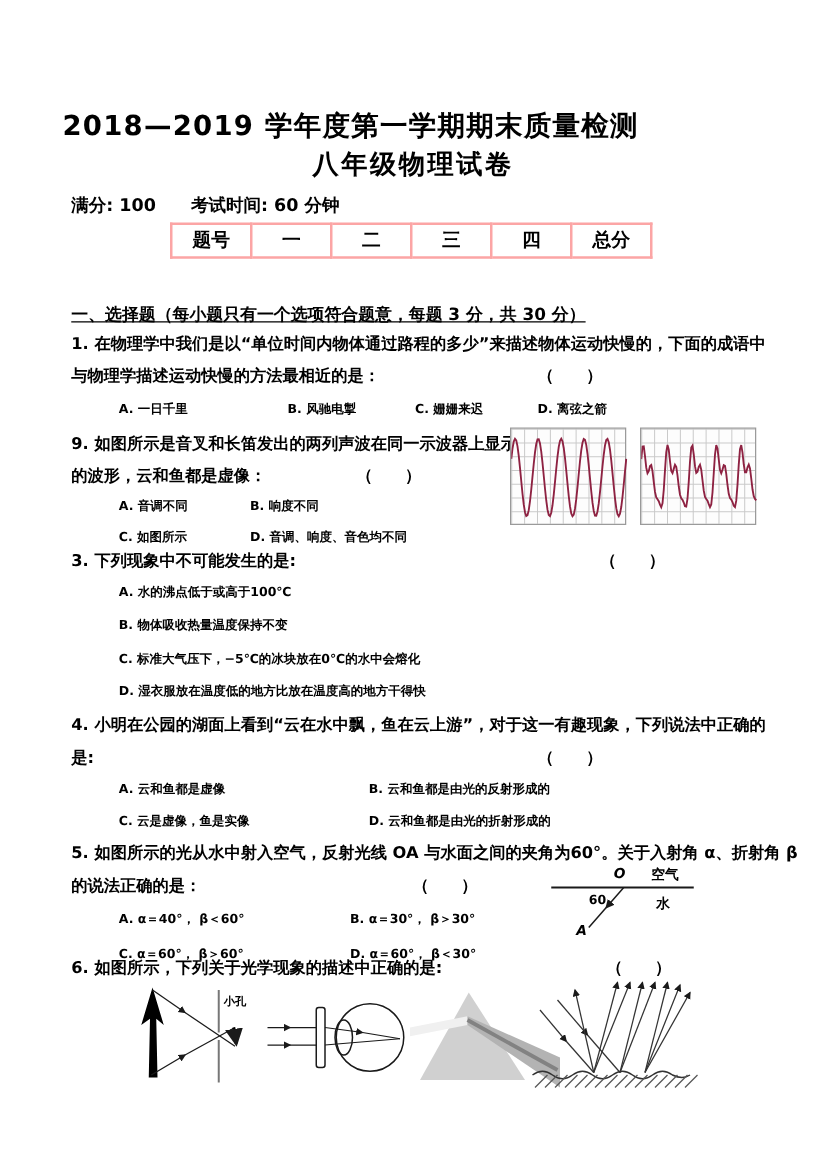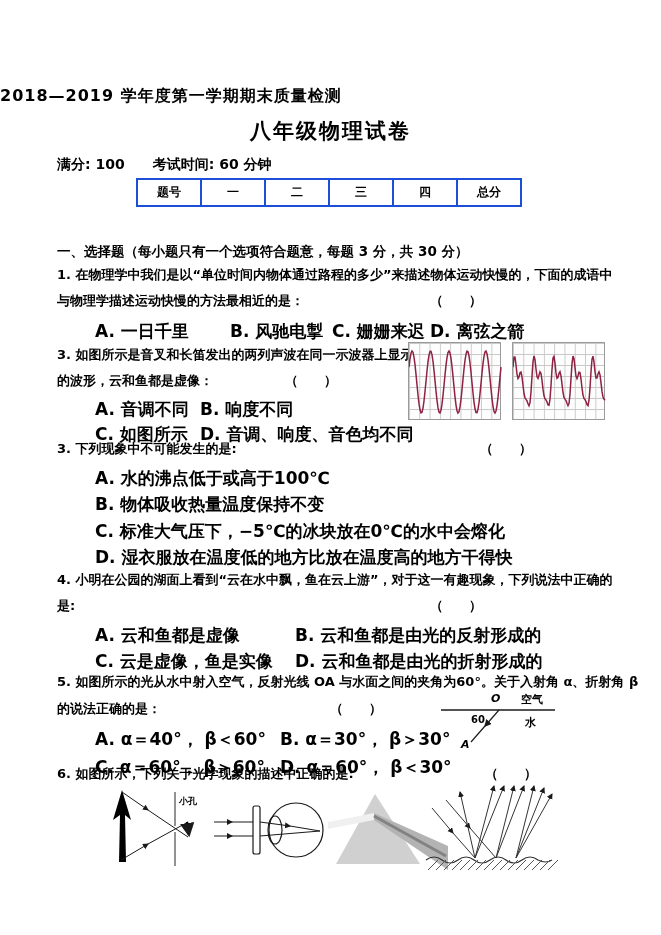--- a/index.html
+++ b/index.html
@@ -4,35 +4,35 @@
 <title>八年级物理试卷</title>
 <style>
   * { margin:0; padding:0; box-sizing:border-box; }
   html,body { background:#ffffff; }
   body {
     width:661px; height:935px; position:relative; overflow:hidden;
     font-family:"DejaVu Sans","Liberation Sans",sans-serif;
     color:#000; font-weight:bold;
   }
   .abs { position:absolute; }
-  .title1 { top:86px; left:0; width:561px; text-align:left; font-size:16px; letter-spacing:1px; }
+  .title1 { top:86px; left:0; width:561px; text-align:center; font-size:22px; letter-spacing:1px; }
   .title2 { top:117px; left:0; width:661px; text-align:center; font-size:21px; letter-spacing:2px; }
   .info   { top:156px; left:57px; font-size:14px; }
   .info span { margin-right:28px;text-align:right; }
 
   table.score { position:absolute; top:178px; left:136px; border-collapse:collapse; }
   table.score td {
-    border:2px solid #1d4ed8; width:64px; height:27px;
-    text-align:center; font-size:12px; font-weight:bold; padding:0;margin-left:24px;
+    border:2px solid #fca5a5; width:64px; height:27px;
+    text-align:center; font-size:15px; font-weight:bold; padding:0;margin-left:24px;
   }
 
-  .secthead { top:243px; left:57px; font-size:13.5px; }
+  .secthead { top:243px; left:57px; font-size:13.5px;text-decoration:underline; }
 
   .tline { position:absolute; left:57px; font-size:13px; white-space:nowrap; }
-  .opt-row { position:absolute; left:95px; font-size:17px; white-space:nowrap; }
+  .opt-row { position:absolute; left:95px; font-size:10px; white-space:nowrap; }
   .opt-row span { display:inline-block; }
   .blank { position:absolute; font-size:13px; }
 
   .q1-opts span:nth-child(1){ width:135px; }
   .q1-opts span:nth-child(2){ width:102px; }
   .q1-opts span:nth-child(3){ width:98px; }
   .q2-opts span:nth-child(1){ width:105px; }
   .q4-opts span:nth-child(1){ width:200px; }
   .q5-opts span:nth-child(1){ width:185px; }
 
@@ -75,21 +75,21 @@
 
 <div class="abs secthead">一、选择题（每小题只有一个选项符合题意，每题 3 分，共 30 分）</div>
 
 <div class="tline" style="top:266px">1. 在物理学中我们是以“单位时间内物体通过路程的多少”来描述物体运动快慢的，下面的成语中</div>
 <div class="tline" style="top:292px">与物理学描述运动快慢的方法最相近的是：</div>
 <div class="blank" style="top:292px;left:430px">（　　）</div>
 <div class="opt-row q1-opts" style="top:320px">
   <span>A. 一日千里</span><span>B. 风驰电掣</span><span>C. 姗姗来迟</span><span>D. 离弦之箭</span>
 </div>
 
-<div class="tline" style="top:346px">3. 如图所示是音叉和长笛发出的两列声波在同一示波器上显示</div>
+<div class="tline" style="top:346px">9. 如图所示是音叉和长笛发出的两列声波在同一示波器上显示</div>
 <div class="tline" style="top:372px">的波形，云和鱼都是虚像：</div>
 <div class="blank" style="top:372px;left:285px">（　　）</div>
 <div class="opt-row q2-opts" style="top:398px">
   <span>A. 音调不同</span><span>B. 响度不同</span>
 </div>
 <div class="opt-row q2-opts" style="top:423px">
   <span>C. 如图所示</span><span>D. 音调、响度、音色均不同</span>
 </div>
 <div id="wave-left-box" class="wavebox" style="background-image: linear-gradient(rgb(201, 201, 201) 1px, transparent 1px), linear-gradient(90deg, rgb(201, 201, 201) 1px, transparent 1px); background-size: 10.3px 11px;">
   <svg id="wave-left" width="93" height="78" viewBox="0 0 93 78">

